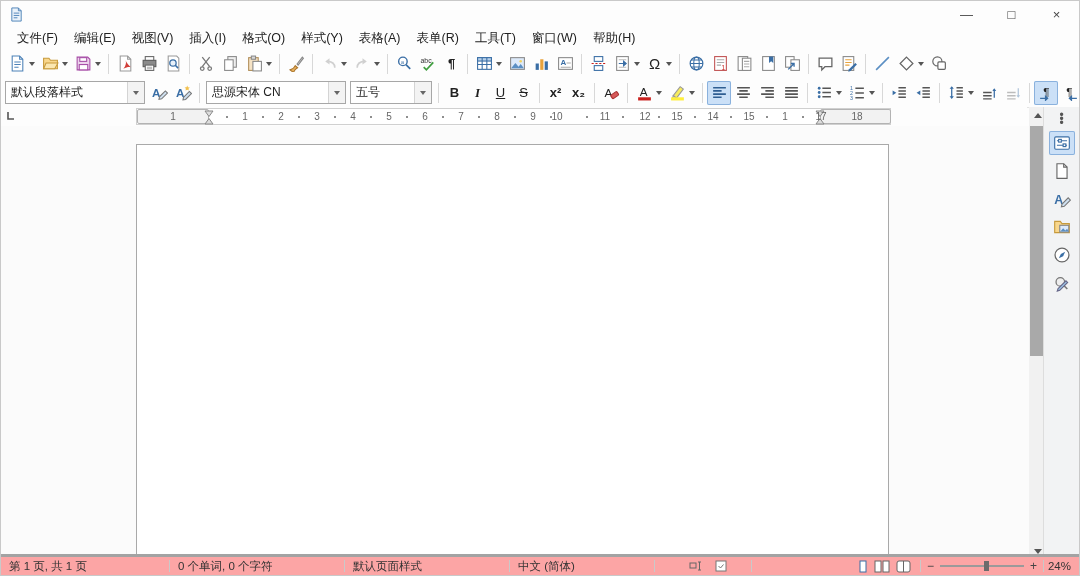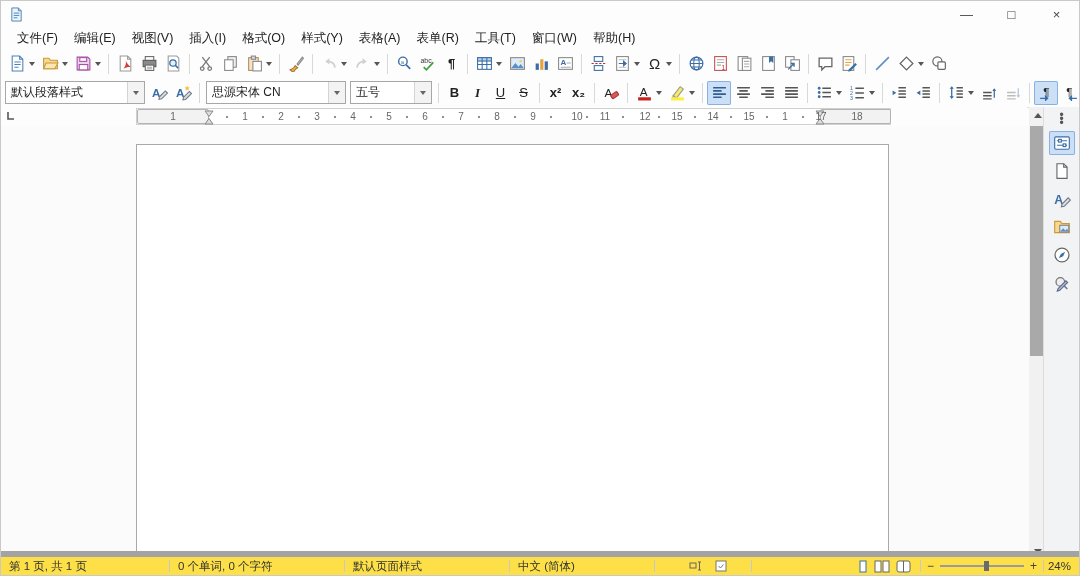--- a/index.html
+++ b/index.html
@@ -49,21 +49,21 @@
   .sarrow i{width:0;height:0;border-left:4px solid transparent;border-right:4px solid transparent;}
   .sarrow.up{top:0;} .sarrow.up i{border-bottom:5px solid #555;}
   .sarrow.down{bottom:0;} .sarrow.down i{border-top:5px solid #555;}
   .sthumb{position:absolute;left:1px;top:19px;width:15px;height:230px;background:#a9a9a9;}
   
   .sidebar{position:absolute;top:106px;right:0;width:35px;height:452px;background:#f2f3f4;border-left:1px solid #ddd;display:flex;flex-direction:column;align-items:center;}
   .sbtn{width:26px;height:24px;margin:2px 0;display:flex;align-items:center;justify-content:center;border-radius:2px;}
   .sbtn.active{background:#cbe0f7;box-shadow:inset 0 0 0 1px #8ab1dd;}
   .dots{color:#555;font-size:12px;letter-spacing:0;line-height:4px;margin:6px 0 4px 0;text-align:center;}
   
-  .statusbar{position:absolute;left:0;right:0;bottom:0;height:18px;background:#fde047;border-top:6px solid #a3a3a3;display:flex;align-items:center;font-size:11.5px;color:#333;justify-content:flex-end;}
+  .statusbar{position:absolute;left:0;right:0;bottom:0;height:18px;background:#fca5a5;border-top:3px solid #a3a3a3;display:flex;align-items:center;font-size:11.5px;color:#333;justify-content:flex-end;}
   .sfield{padding:0 8px;white-space:nowrap;}
   .ssep{width:1px;height:12px;background:#c9c9c9;flex:0 0 auto;}
   .sspace{flex:1;}
   .sicon{display:flex;align-items:center;justify-content:center;padding:0 6px;}
   .zoomslider{display:flex;align-items:center;margin:0 6px;}
   .ztrack{position:relative;width:84px;height:2px;background:#9a9a9a;margin:0 6px;}
   .zthumb{position:absolute;left:44px;top:-4px;width:5px;height:10px;background:#6b6b6b;}
   .zbtn{font-size:12px;color:#444;}
   .zlabel{padding:0 8px 0 4px;}
 </style>
@@ -497,21 +497,21 @@
     <span class="rnum" style="left: 36px;">1</span>
         <span class="rnum" style="left: 108px;">1</span>
         <span class="rnum" style="left: 144px;">2</span>
         <span class="rnum" style="left: 180px;">3</span>
         <span class="rnum" style="left: 216px;">4</span>
         <span class="rnum" style="left: 252px;">5</span>
         <span class="rnum" style="left: 288px;">6</span>
         <span class="rnum" style="left: 324px;">7</span>
         <span class="rnum" style="left: 360px;">8</span>
         <span class="rnum" style="left: 396px;">9</span>
-        <span class="rnum" style="left: 440px;">10</span>
+        <span class="rnum" style="left: 420px;">10</span>
         <span class="rnum" style="left: 468px;">11</span>
         <span class="rnum" style="left: 508px;">12</span>
         <span class="rnum" style="left: 540px;">15</span>
         <span class="rnum" style="left: 576px;">14</span>
         <span class="rnum" style="left: 612px;">15</span>
         <span class="rnum" style="left: 648px;">1</span>
         <span class="rnum" style="left: 684px;">17</span>
         <span class="rnum" style="left: 720px;">18</span>
       </div>
   </div>

